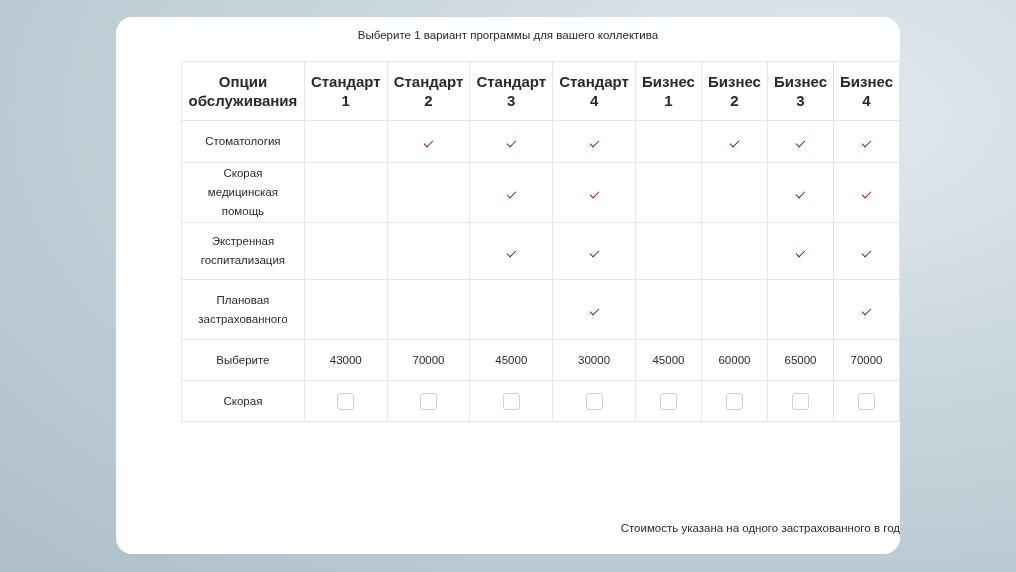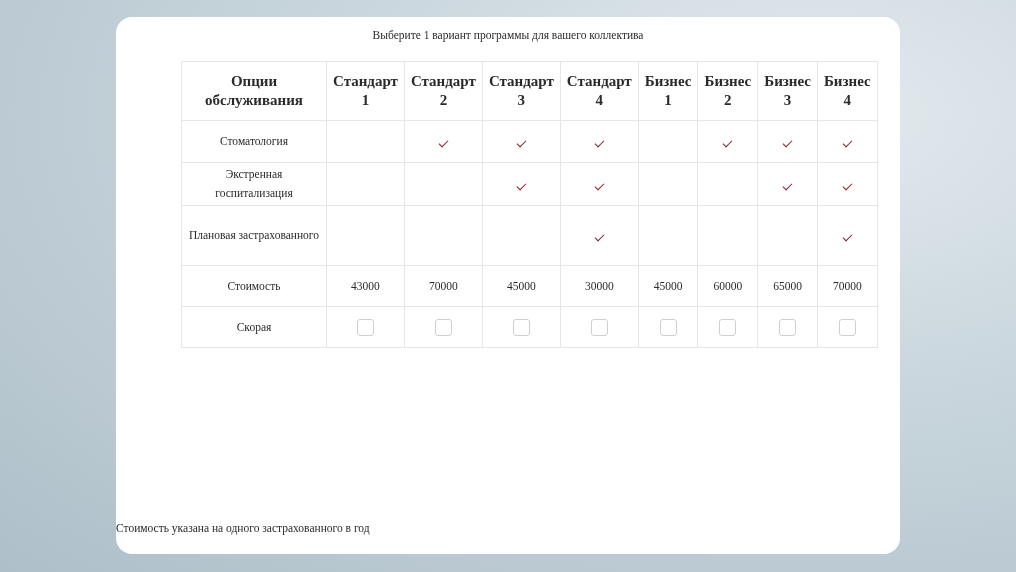--- a/index.html
+++ b/index.html
@@ -5,21 +5,21 @@
   html, body { margin: 0; padding: 0; }
   body {
     width: 1016px; height: 572px; overflow: hidden;
     background: radial-gradient(ellipse at 80% 20%, #e3eaee 0%, #c8d5dc 45%, #aebfc9 100%);
     font-family: "Liberation Sans", "DejaVu Sans", sans-serif;
     color: #222;
     position: relative;
   }
   .card {
     position: absolute; left: 116px; top: 17px; width: 784px; height: 537px;
-    background: #fff; border-radius: 16px; font-family: Liberation Serif, serif;
+    background: #fff; border-radius: 16px;
   }
   .title {
     position: absolute; left: 0; right: 0; top: 12px;
     text-align: center; font-size: 11.5px; color: #2a2a2a;
   }
   table {
     position: absolute; left: 65px; top: 44px;
     border-collapse: collapse; table-layout: fixed;
   }
   td, th {
@@ -33,21 +33,21 @@
     border-left: 1.5px solid #8b1a24; border-bottom: 1.5px solid #8b1a24;
     transform: rotate(-45deg); margin-top: -4px;
   }
   .cb {
     display: inline-block; width: 15px; height: 15px;
     border: 1px solid #cfcfcf; border-radius: 3px; background: #fff; cursor: pointer;
     vertical-align: middle;
   }
   .footer {
     position: absolute; left: 0; right: 0; top: 505px;
-    text-align: left; font-size: 11.5px; color: #2a2a2a;
+    text-align: right; font-size: 11.5px; color: #2a2a2a;
   }
 </style>
 </head>
 <body>
 
 <div class="card">
   <div class="title">Выберите 1 вариант программы для вашего коллектива</div>
 
   <table>
     <colgroup>
@@ -79,21 +79,32 @@
           <td>Стоматология</td>
           <td></td>
           <td><span class="check"></span></td>
           <td><span class="check"></span></td>
           <td><span class="check"></span></td>
           <td></td>
           <td><span class="check"></span></td>
           <td><span class="check"></span></td>
           <td><span class="check"></span></td>
         </tr>
-      <tr style="height:43px">
+      <tr style="height:60px">
+          <td>Скорая медицинская помощь</td>
+          <td></td>
+          <td></td>
+          <td><span class="check"></span></td>
+          <td><span class="check"></span></td>
+          <td></td>
+          <td></td>
+          <td><span class="check"></span></td>
+          <td><span class="check"></span></td>
+        </tr>
+      <tr style="height:57px">
           <td>Экстренная госпитализация</td>
           <td></td>
           <td></td>
           <td><span class="check"></span></td>
           <td><span class="check"></span></td>
           <td></td>
           <td></td>
           <td><span class="check"></span></td>
           <td><span class="check"></span></td>
         </tr>
@@ -102,21 +113,21 @@
           <td></td>
           <td></td>
           <td></td>
           <td><span class="check"></span></td>
           <td></td>
           <td></td>
           <td></td>
           <td><span class="check"></span></td>
         </tr>
       <tr style="height:41px" id="cost-row">
-          <td>Стоимость</td>
+          <td>Выберите</td>
           <td>43000</td>
           <td>70000</td>
           <td>45000</td>
           <td>30000</td>
           <td>45000</td>
           <td>60000</td>
           <td>65000</td>
           <td>70000</td>
         </tr>
       <tr style="height:41px" id="select-row">

